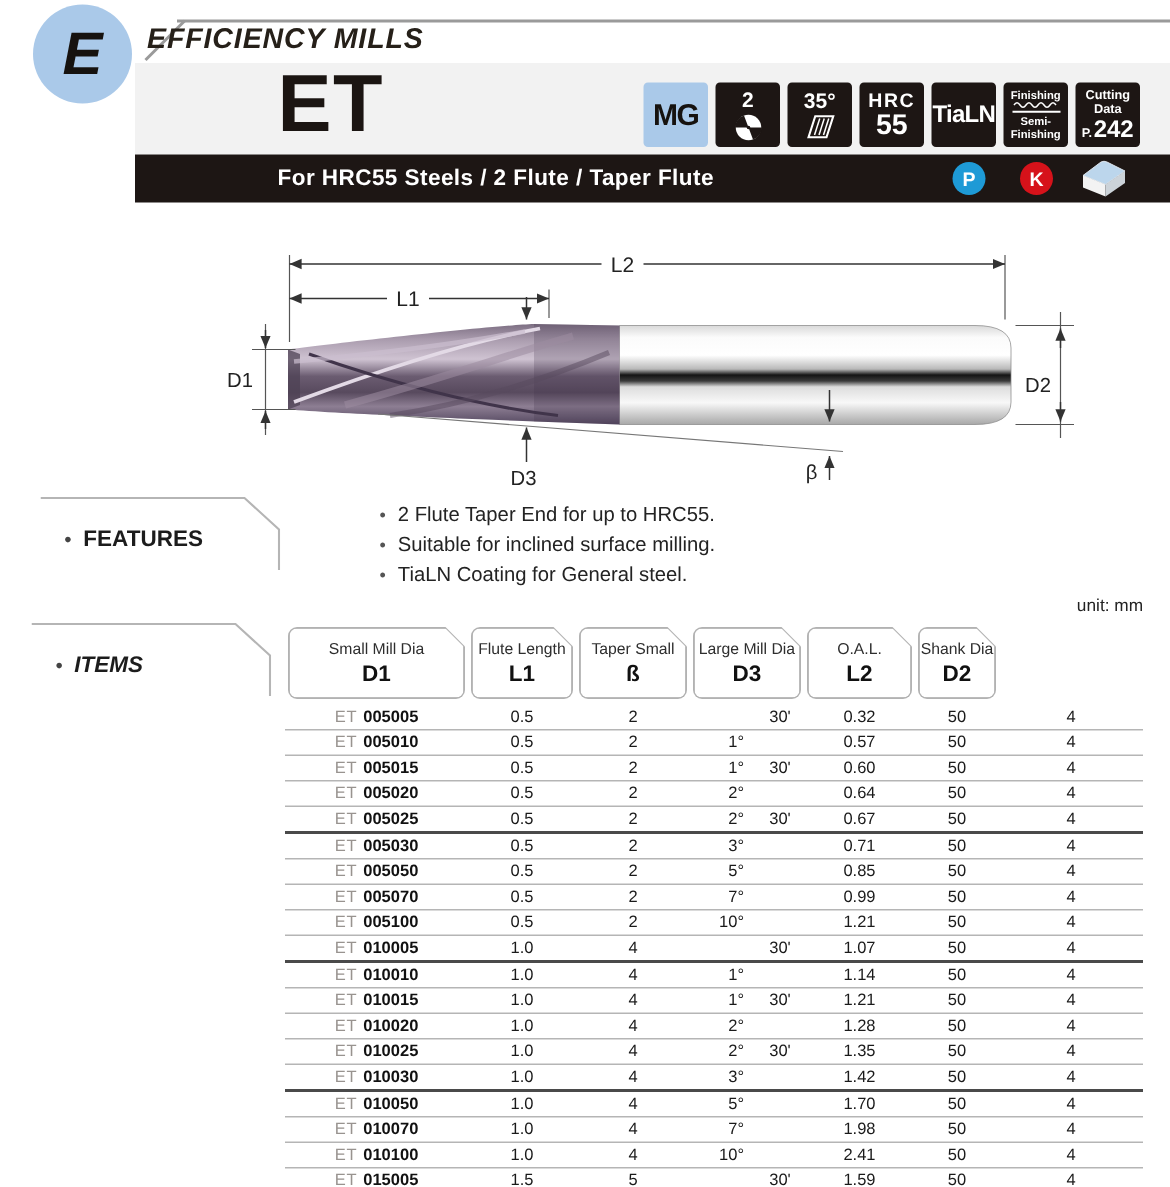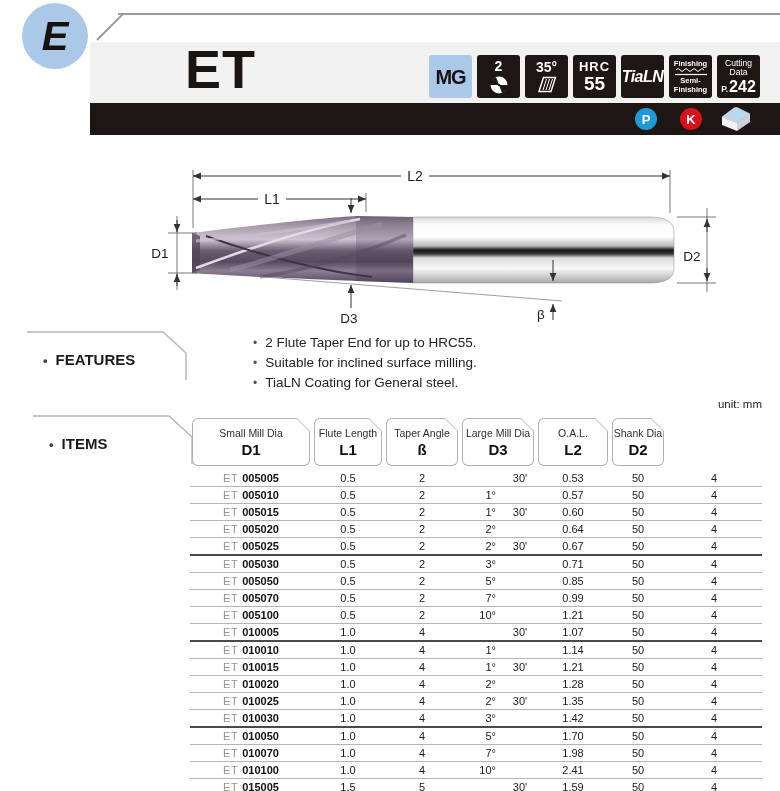--- a/index.html
+++ b/index.html
@@ -19,24 +19,24 @@
   .series-code{position:absolute;left:95px;top:-4px;font-size:54px;font-weight:900;color:#1b1512;letter-spacing:1px;}
 
   
   .badges{position:absolute;left:339px;top:13px;display:flex;gap:5px;}
   .badge{width:43px;height:43px;border-radius:3px;background:var(--badge-black,#1d1614);color:#fff;
          display:flex;flex-direction:column;align-items:center;justify-content:center;line-height:1;}
   .badge-mg{background:var(--accent-blue,#aac9e9);color:#16120f;font-size:20px;font-weight:900;letter-spacing:-1px;}
   .b-num{font-size:14px;font-weight:bold;margin-bottom:2px;}
   .b-hrc{font-size:13px;font-weight:bold;letter-spacing:1px;}
   .b-hrc2{font-size:19px;font-weight:bold;margin-top:1px;}
-  .b-coat{font-size:16px;font-weight:900;font-style:italic;letter-spacing:-.5px;}
+  .b-coat{font-size:16px;font-weight:900;letter-spacing:-.5px;}
   .fin1,.fin2{font-size:7.5px;font-weight:bold;}
   .fin2{margin-top:1px;text-align:right;}
-  .cd1{font-size:8.5px;font-weight:normal;margin-bottom:1px;}
+  .cd1{font-size:8.5px;font-weight:bold;margin-bottom:1px;}
   .cd2{font-size:16px;font-weight:900;margin-top:1px;display:flex;align-items:baseline;}
   .cdp{font-size:8.5px;font-weight:bold;font-style:normal;margin-right:1px;}
 
   
   .black-bar{position:absolute;left:90px;top:103px;width:690px;height:32px;background:var(--bar-black,#1d1614);}
   .bar-subtitle{position:absolute;left:95px;top:7px;font-size:15px;font-weight:bold;color:#fff;letter-spacing:.3px;}
   .app-badge{position:absolute;top:5px;width:22px;height:22px;border-radius:50%;color:#fff;
              display:flex;align-items:center;justify-content:center;font-size:13px;font-weight:bold;}
   .app-p{left:545px;background:var(--p-blue,#1e9ad6);}
   .app-k{left:590px;background:var(--k-red,#d6121a);}
@@ -84,20 +84,21 @@
 </head>
 <body>
 
 <div class="page">
 
   <div class="top-rule"></div>
   <div class="diag-line"></div>
   <div class="logo-circle">
     <span>E</span>
   </div>
+  <div class="main-title">EFFICIENCY MILLS</div>
 
   <div class="series-panel">
     <div class="series-code">ET</div>
 
     <div class="badges">
       <div class="badge badge-mg">
         <span>MG</span>
       </div>
       <div class="badge">
         <span class="b-num">2</span>
@@ -138,20 +139,21 @@
         <span class="cd1">Data</span>
         <span class="cd2">
             <i class="cdp">P.</i>
             <b>242</b>
           </span>
       </div>
     </div>
   </div>
 
   <div class="black-bar">
+    <div class="bar-subtitle">For HRC55 Steels  /  2 Flute  /  Taper Flute</div>
     <div class="app-badge app-p">P</div>
     <div class="app-badge app-k">K</div>
     <svg class="workpiece" width="34" height="26" viewBox="0 0 34 26">
       <path d="M3,11 L15,2 Q17,1 19,2 L31,8 L18,17 Z" fill="#bcd6ec" stroke="#e8eef5" stroke-width="0.6"></path>
       <path d="M3,11 L18,17 L18,25 L3,19 Z" fill="#f3f3f3"></path>
       <path d="M18,17 L31,8 L31,16 L18,25 Z" fill="#ccd3d9"></path>
     </svg>
   </div>
 
   <svg class="diagram-svg" width="780" height="200" viewBox="0 0 780 200">
@@ -243,21 +245,21 @@
         <span class="bdot">•</span>
         <span>Suitable for inclined surface milling.</span>
       </div>
     <div class="f-line">
         <span class="bdot">•</span>
         <span>TiaLN Coating for General steel.</span>
       </div>
   </div>
 
   <div class="unit-note">unit: mm</div>
-  <div class="tab" style="left:33px;top:415px;">
+  <div class="tab" style="left:21px;top:415px;font-style:italic;">
     <svg width="160" height="50" viewBox="0 0 160 50">
       <polyline points="0,1 136,1 159,22 159,49" fill="none" stroke="#b5b5b5" stroke-width="1.4"></polyline>
     </svg>
     <div class="tab-text"><span class="bdot">•</span><b>ITEMS</b></div>
   </div>
 
   <div class="items-table">
     <div class="thead">
       <div class="hbox">
           <div class="hbox-in">
@@ -266,21 +268,21 @@
           </div>
         </div>
       <div class="hbox">
           <div class="hbox-in">
             <span class="htop">Flute Length</span>
             <span class="hsym">L1</span>
           </div>
         </div>
       <div class="hbox">
           <div class="hbox-in">
-            <span class="htop">Taper Angle</span>
+            <span class="htop">Taper Small</span>
             <span class="hsym">ß</span>
           </div>
         </div>
       <div class="hbox">
           <div class="hbox-in">
             <span class="htop">Large Mill Dia</span>
             <span class="hsym">D3</span>
           </div>
         </div>
       <div class="hbox">
@@ -298,21 +300,21 @@
     </div>
     <div class="tbody">
         <div class="trow">
           <div class="c c-ord"><span class="pfx">ET</span><b>005005</b></div>
           <div class="c">0.5</div>
           <div class="c">2</div>
           <div class="c c-taper">
             <span class="tdeg"></span>
             <span class="tmin">30'</span>
           </div>
-          <div class="c">0.53</div>
+          <div class="c">0.32</div>
           <div class="c">50</div>
           <div class="c">4</div>
         </div>
         <div class="trow">
           <div class="c c-ord"><span class="pfx">ET</span><b>005010</b></div>
           <div class="c">0.5</div>
           <div class="c">2</div>
           <div class="c c-taper">
             <span class="tdeg">1°</span>
             <span class="tmin"></span>

